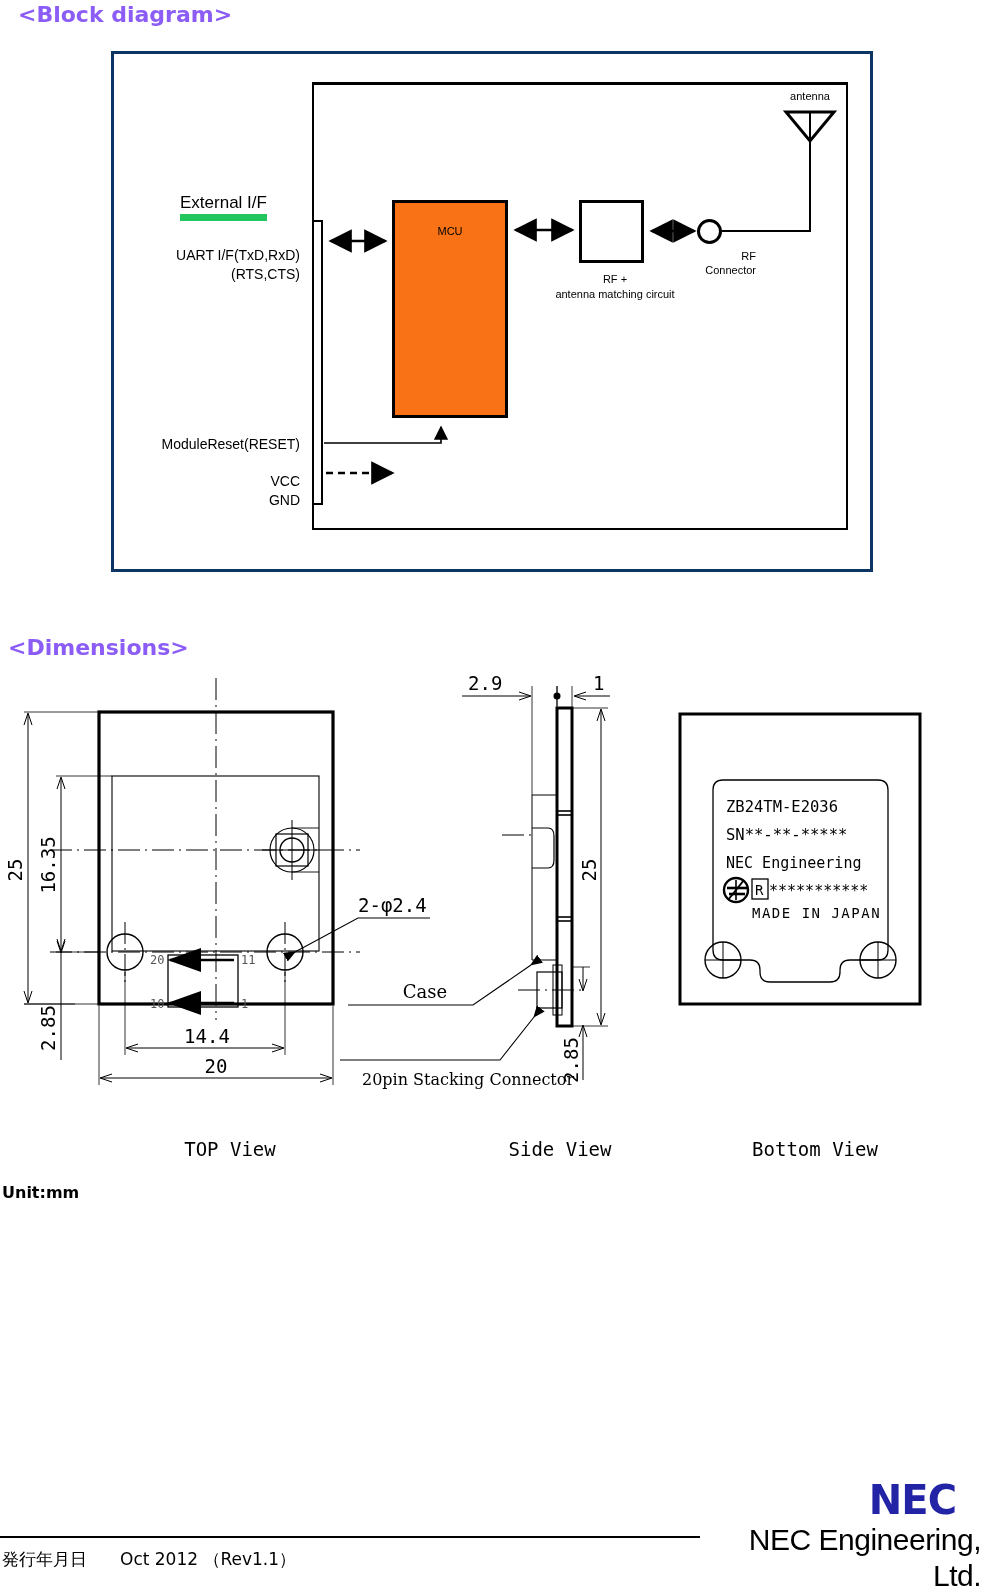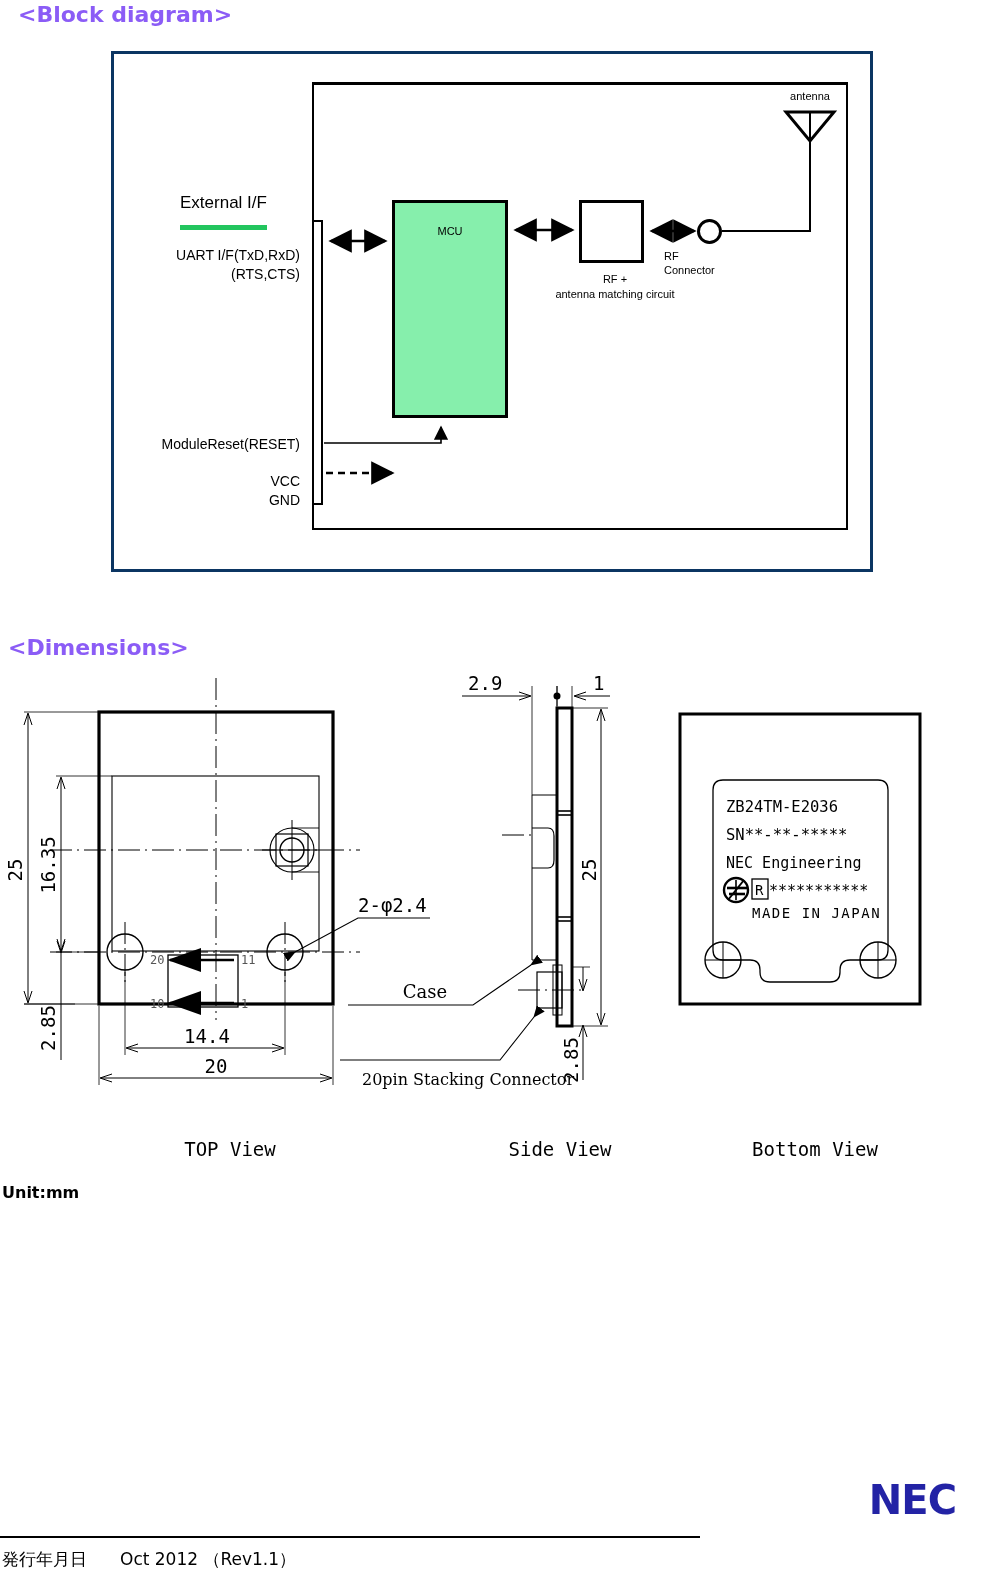--- a/index.html
+++ b/index.html
@@ -40,21 +40,21 @@
     border: 2px solid #000;
     box-sizing: border-box;
     border-top-width: 3px;
   }
 
   .mcu-box {
     left: 392px; top: 200px;
     width: 116px; height: 218px;
     border: 3px solid #000;
     box-sizing: border-box;
-    background: #86efac;
+    background: #f97316;
   }
   .mcu-label {
     position: absolute;
     top: 22px; left: 0; right: 0;
     text-align: center;
     font-size: 11px;
     font-family: "Liberation Sans", sans-serif;
   }
   .rf-box {
     left: 579px; top: 200px;
@@ -76,21 +76,21 @@
     left: 697px; top: 219px;
     width: 25px; height: 25px;
     border: 3px solid #000;
     border-radius: 50%;
     box-sizing: border-box;
     background: #fff;
   }
   .rfconn-caption {
     left: 664px; top: 249px;
     width: 92px;
-    text-align: left;
+    text-align: right;
     font-size: 11px;
     line-height: 14px;
     font-family: "Liberation Sans", sans-serif;
     white-space: pre-line;
   }
   .antenna-label {
     left: 760px; top: 90px;
     width: 100px;
     text-align: center;
     font-size: 11px;
@@ -103,22 +103,22 @@
     width: 11px; height: 285px;
     border: 2px solid #000;
     box-sizing: border-box;
     background: #fff;
   }
 
   .ext-if-label {
     left: 180px; top: 193px;
     font-size: 17px;
     font-family: "Liberation Sans", sans-serif;
-    border-bottom: 5px solid #22c55e;
-    padding-bottom: 12px;
+    border-bottom: 7px solid #22c55e;
+    padding-bottom: 1px;
   }
   .pin-label {
     font-size: 14px;
     font-family: "Liberation Sans", sans-serif;
     text-align: right;
     white-space: pre-line;
     line-height: 19px;
   }
   #label-uart { left: 100px; top: 246px; width: 200px; }
   #label-reset { left: 100px; top: 435px; width: 200px; }
@@ -414,13 +414,14 @@
 <div class="abs" id="footer-rule"></div>
 
 <div class="abs" id="footer-doc">
   <span class="footer-doc-row">
     <span class="footer-doc-key">発行年月日</span><span>Oct 2012 （Rev1.1）</span>
   </span>
 </div>
 
 <div class="abs" id="nec-logo-block">
   <div id="nec-logo-mark" style="color: rgb(35, 35, 165);">NEC</div>
+  <div id="nec-logo-name">NEC Engineering, Ltd.</div>
 </div>
 
 </body></html>

